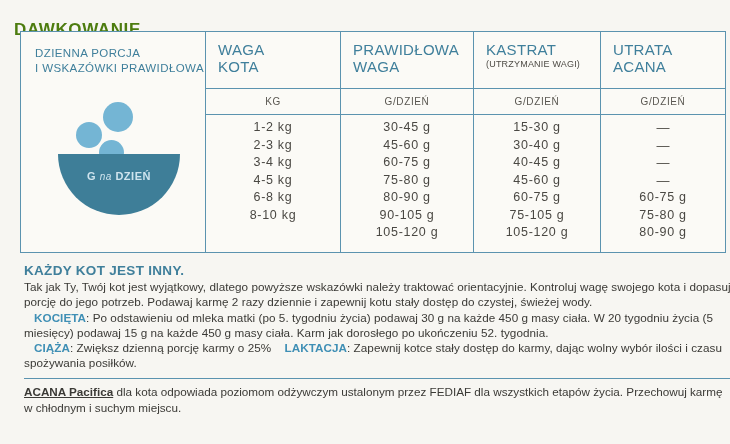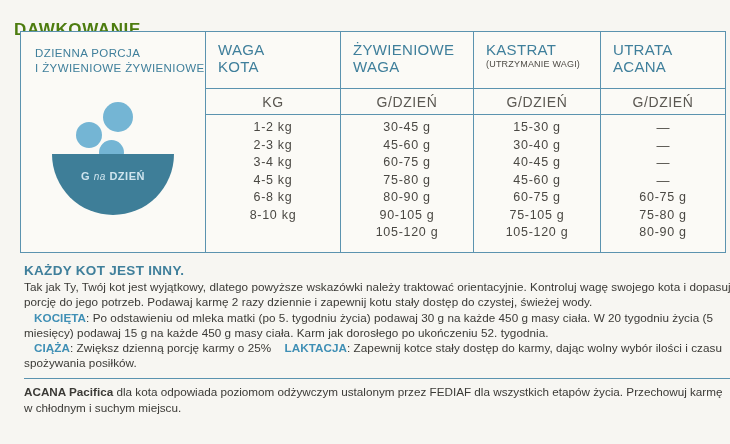--- a/index.html
+++ b/index.html
@@ -82,21 +82,21 @@
     color: #4e4b45;
     letter-spacing: 0.2px;
   }
 
   .col-unit {
     height: 26px;
     border-bottom: 1.5px solid #5b93af;
     display: flex;
     align-items: center;
     justify-content: center;
-    font-size: 14px;
+    font-size: 10px;
     letter-spacing: 0.6px;
     color: #5a5751;
   }
 
   .col-body {
     flex: 1;
     padding-top: 4px;
     display: flex;
     flex-direction: column;
     align-items: center;
@@ -140,21 +140,21 @@
   .bubble {
     position: absolute;
     border-radius: 50%;
     background: #74b5d4;
   }
   .bubble-1 { width: 30px; height: 30px; left: 60px; top: 2px; }
   .bubble-2 { width: 26px; height: 26px; left: 33px; top: 22px; }
   .bubble-3 { width: 25px; height: 25px; left: 56px; top: 40px; }
   .bowl {
     position: absolute;
-    left: 9px;
+    left: 15px;
     top: 54px;
     width: 122px;
     height: 61px;
     background: #3e7e98;
     border-radius: 0 0 61px 61px / 0 0 61px 61px;
   }
   .bowl-label {
     position: absolute;
     left: 0;
     top: 16px;
@@ -194,35 +194,35 @@
     margin-bottom: 5px;
     width: 708px;
     height: 1.5px;
     background: #5b93af;
   }
   .foot-p {
     font-size: 11.7px;
     line-height: 15.3px;
     color: #3b3a36;
   }
-  .foot-p b { font-weight: bold; }
+  .foot-p b { font-weight: bold; text-decoration: underline; }
 </style>
 </head>
 <body>
 
 <div class="page">
 
   <div class="doc-title">DAWKOWANIE</div>
 
   <div class="dose-table">
 
     <div class="col col-info">
       <div class="info-head">
         <div>DZIENNA PORCJA</div>
-        <div>I ŻYWIENIOWE ŻYWIENIOWE</div>
+        <div>I WSKAZÓWKI PRAWIDŁOWA</div>
       </div>
       <div class="info-body">
         <div class="bowl-wrap">
           <div class="bubble bubble-1"></div>
           <div class="bubble bubble-2"></div>
           <div class="bubble bubble-3"></div>
           <div class="bowl">
             <div class="bowl-label"><span>G</span> <i>na</i> <span>DZIEŃ</span></div>
           </div>
         </div>
@@ -240,21 +240,21 @@
         <div class="cell">2-3 kg</div>
         <div class="cell">3-4 kg</div>
         <div class="cell">4-5 kg</div>
         <div class="cell">6-8 kg</div>
         <div class="cell">8-10 kg</div>
       </div>
     </div>
 
     <div class="col col-praw">
       <div class="col-head">
-        <div class="h-line">ŻYWIENIOWE</div>
+        <div class="h-line">PRAWIDŁOWA</div>
         <div class="h-line">WAGA</div>
       </div>
       <div class="col-unit">G/DZIEŃ</div>
       <div class="col-body">
         <div class="cell">30-45 g</div>
         <div class="cell">45-60 g</div>
         <div class="cell">60-75 g</div>
         <div class="cell">75-80 g</div>
         <div class="cell">80-90 g</div>
         <div class="cell">90-105 g</div>

